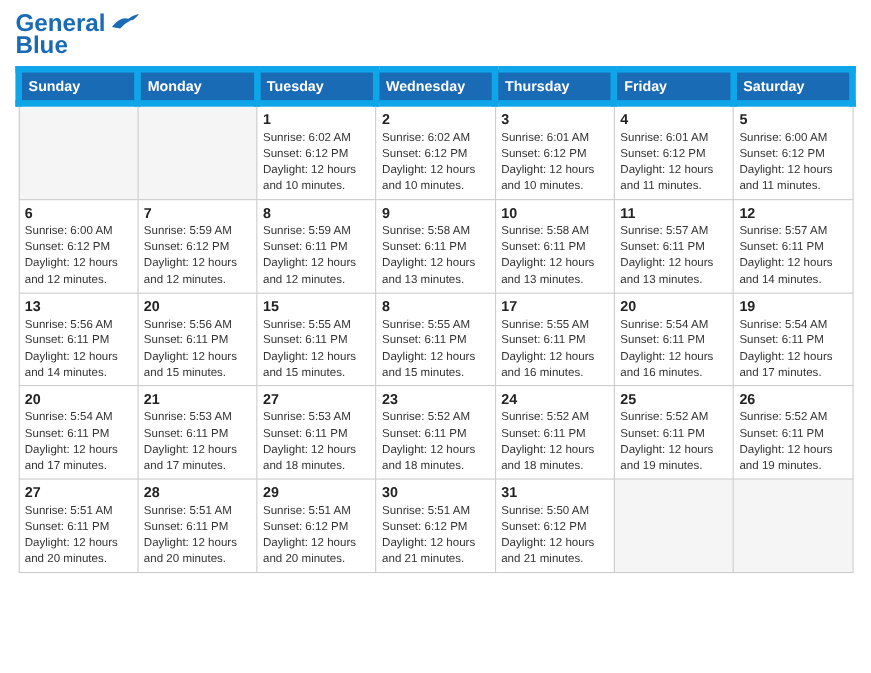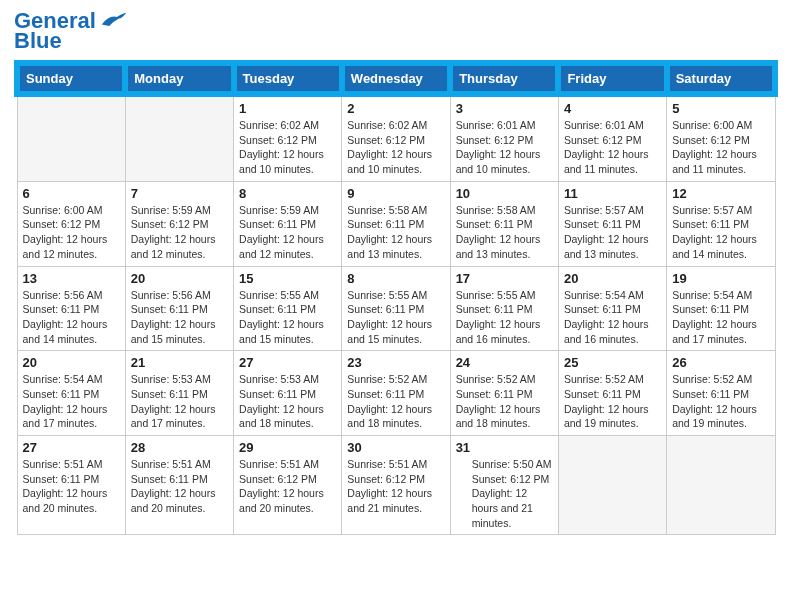--- a/index.html
+++ b/index.html
@@ -315,21 +315,21 @@
 Daylight: 12 hours and 20 minutes.</div>
           </td>
           <td>
             <span class="day-number">30</span>
             <div class="day-info" style="white-space: pre-line;">Sunrise: 5:51 AM
 Sunset: 6:12 PM
 Daylight: 12 hours and 21 minutes.</div>
           </td>
           <td>
             <span class="day-number">31</span>
-            <div class="day-info" style="white-space: pre-line; margin-left: 16px;">Sunrise: 5:50 AM
+            <div class="day-info" style="white-space: pre-line;">Sunrise: 5:50 AM
 Sunset: 6:12 PM
 Daylight: 12 hours and 21 minutes.</div>
           </td>
           <td class="empty"></td>
           <td class="empty"></td>
         </tr>
       </tbody>
   </table>
 </div>
 

